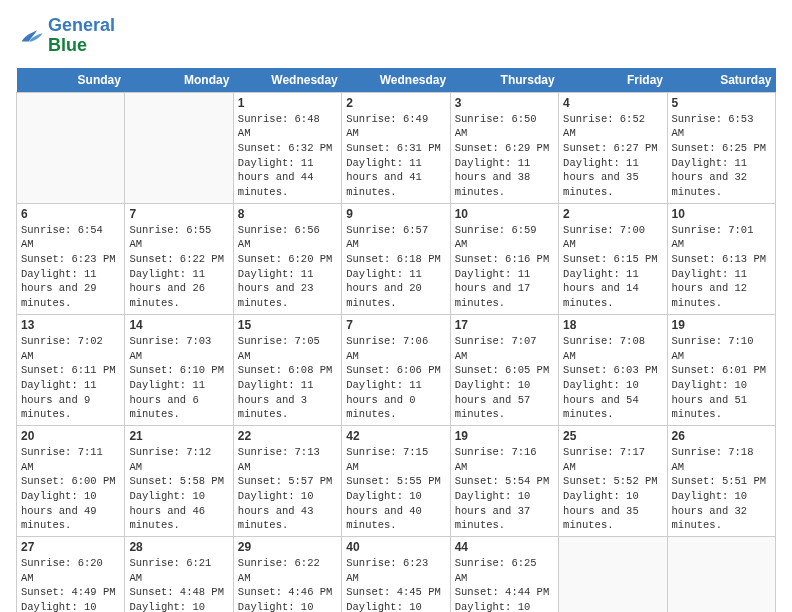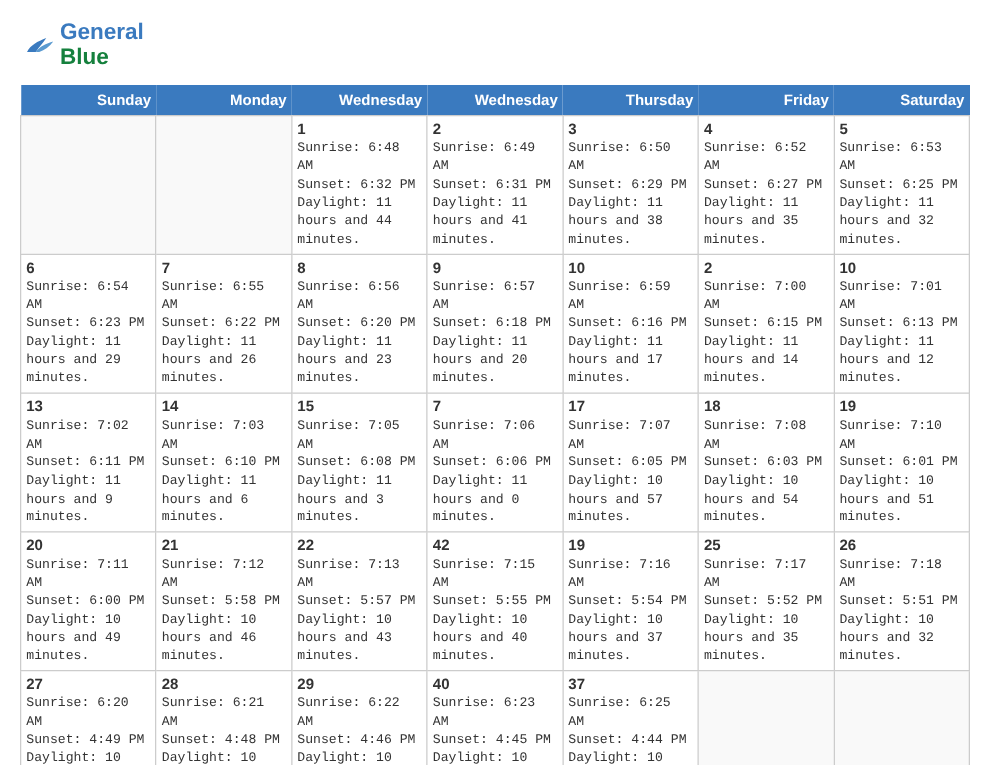--- a/index.html
+++ b/index.html
@@ -357,21 +357,21 @@
       </td>
         <td>
         <span class="day-num">40</span>
         <div class="cell-content">
           Sunrise: 6:23 AM<br>
           Sunset: 4:45 PM<br>
           Daylight: 10 hours and 21 minutes.
         </div>
       </td>
         <td>
-        <span class="day-num">37</span>
+        <span class="day-num">44</span>
         <div class="cell-content">
           Sunrise: 6:25 AM<br>
           Sunset: 4:44 PM<br>
           Daylight: 10 hours and 18 minutes.
         </div>
       </td>
         <td class="empty"></td>
         <td class="empty"></td>
       </tr>
     </tbody>

